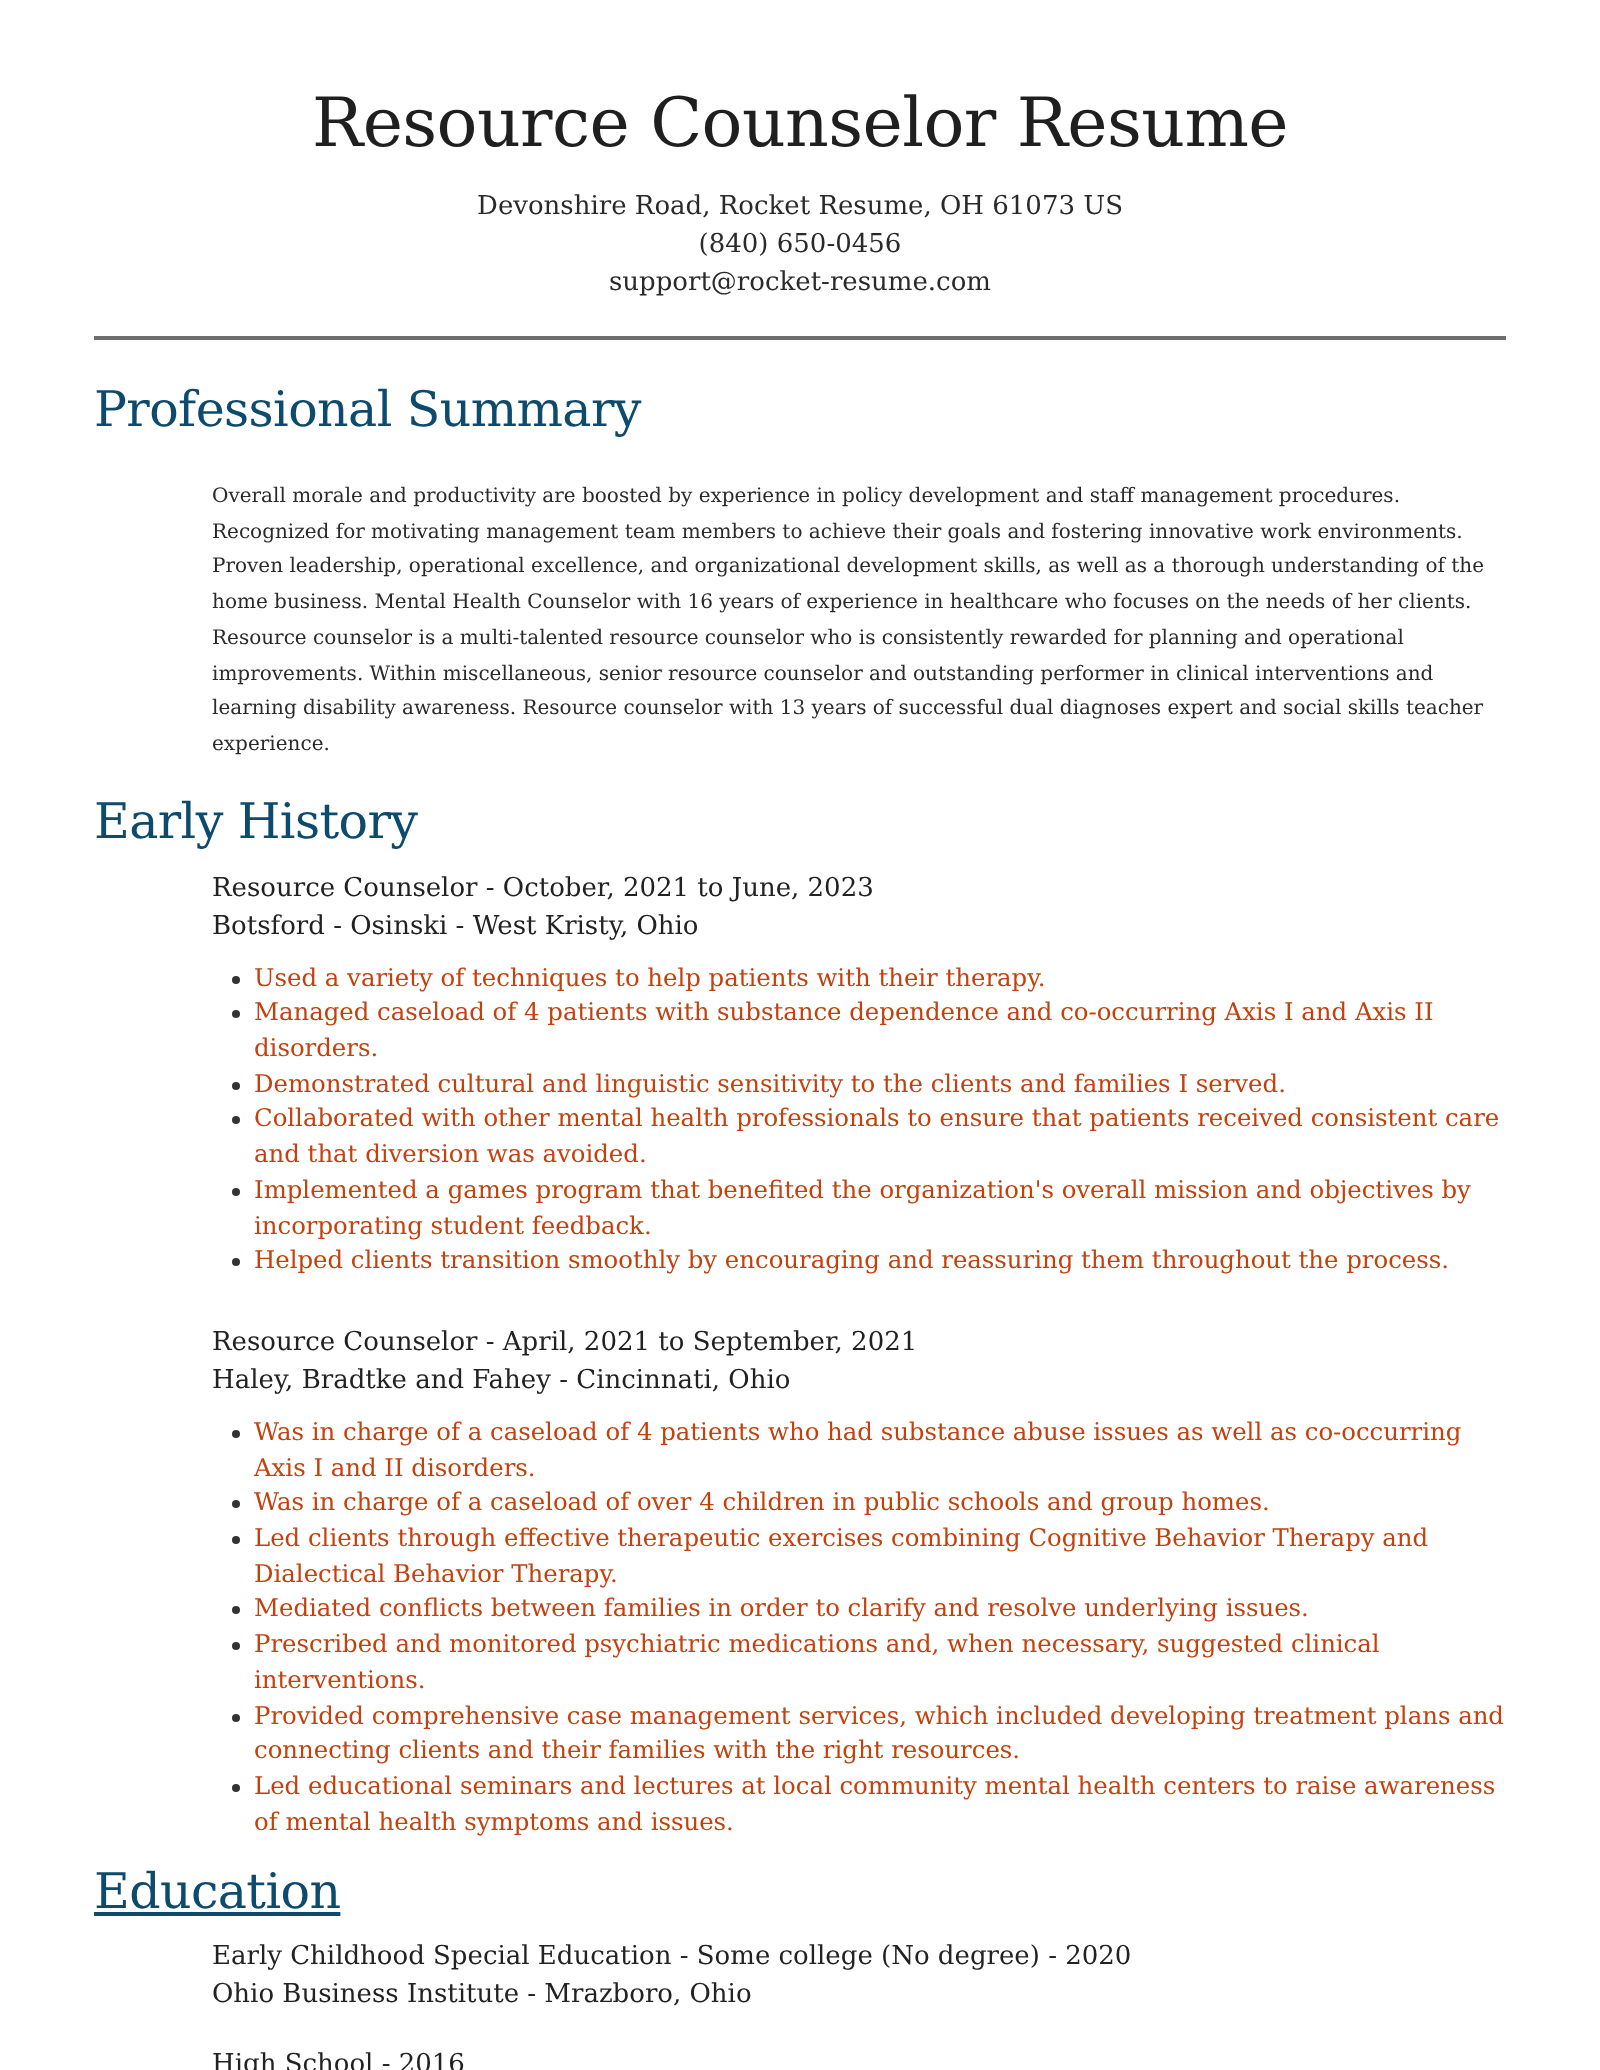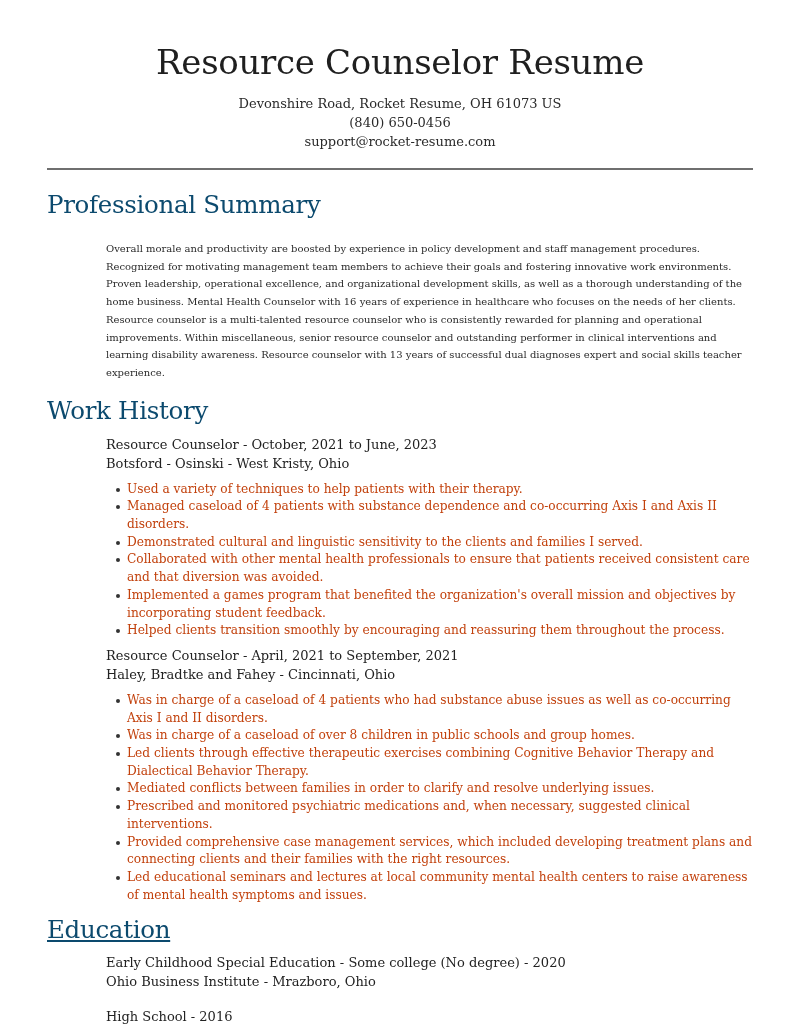--- a/index.html
+++ b/index.html
@@ -50,21 +50,21 @@
     .summary {
       margin-top: 20px;
       margin-left: 59px;
       font-size: 10px;
       line-height: 17.7px;
       color: #2a2a2a;
     }
     .work-heading { margin-top: 14px; }
     .job { margin-left: 59px; }
     .job-first { margin-top: 9px; }
-    .job-second { margin-top: 6px; }
+    .job-second { margin-top: 22px; }
     .job-line {
       font-size: 13px;
       line-height: 19px;
       color: #222222;
     }
     .bullets {
       list-style: none;
       margin-top: 8px;
       margin-left: 0;
     }
@@ -103,41 +103,41 @@
     </div>
     <div class="rule"></div>
   </header>
 
   <section>
     <h2 class="section-heading summary-heading">Professional Summary</h2>
     <p class="summary">Overall morale and productivity are boosted by experience in policy development and staff management procedures. Recognized for motivating management team members to achieve their goals and fostering innovative work environments. Proven leadership, operational excellence, and organizational development skills, as well as a thorough understanding of the home business. Mental Health Counselor with 16 years of experience in healthcare who focuses on the needs of her clients. Resource counselor is a multi-talented resource counselor who is consistently rewarded for planning and operational improvements. Within miscellaneous, senior resource counselor and outstanding performer in clinical interventions and learning disability awareness. Resource counselor with 13 years of successful dual diagnoses expert and social skills teacher experience.</p>
   </section>
 
   <section>
-    <h2 class="section-heading work-heading">Work History</h2>
+    <h2 class="section-heading work-heading">Early History</h2>
 
     <div class="job job-first">
       <div class="job-line">Resource Counselor - October, 2021 to June, 2023</div>
       <div class="job-line">Botsford - Osinski - West Kristy, Ohio</div>
       <ul class="bullets">
         <li><span class="dot"></span><span>Used a variety of techniques to help patients with their therapy.</span></li>
         <li><span class="dot"></span><span>Managed caseload of 4 patients with substance dependence and co-occurring Axis I and Axis II disorders.</span></li>
         <li><span class="dot"></span><span>Demonstrated cultural and linguistic sensitivity to the clients and families I served.</span></li>
         <li><span class="dot"></span><span>Collaborated with other mental health professionals to ensure that patients received consistent care and that diversion was avoided.</span></li>
         <li><span class="dot"></span><span>Implemented a games program that benefited the organization's overall mission and objectives by incorporating student feedback.</span></li>
         <li><span class="dot"></span><span>Helped clients transition smoothly by encouraging and reassuring them throughout the process.</span></li>
       </ul>
     </div>
 
     <div class="job job-second">
       <div class="job-line">Resource Counselor - April, 2021 to September, 2021</div>
       <div class="job-line">Haley, Bradtke and Fahey - Cincinnati, Ohio</div>
       <ul class="bullets">
         <li><span class="dot"></span><span>Was in charge of a caseload of 4 patients who had substance abuse issues as well as co-occurring Axis I and II disorders.</span></li>
-        <li><span class="dot"></span><span>Was in charge of a caseload of over 8 children in public schools and group homes.</span></li>
+        <li><span class="dot"></span><span>Was in charge of a caseload of over 4 children in public schools and group homes.</span></li>
         <li><span class="dot"></span><span>Led clients through effective therapeutic exercises combining Cognitive Behavior Therapy and Dialectical Behavior Therapy.</span></li>
         <li><span class="dot"></span><span>Mediated conflicts between families in order to clarify and resolve underlying issues.</span></li>
         <li><span class="dot"></span><span>Prescribed and monitored psychiatric medications and, when necessary, suggested clinical interventions.</span></li>
         <li><span class="dot"></span><span>Provided comprehensive case management services, which included developing treatment plans and connecting clients and their families with the right resources.</span></li>
         <li><span class="dot"></span><span>Led educational seminars and lectures at local community mental health centers to raise awareness of mental health symptoms and issues.</span></li>
       </ul>
     </div>
   </section>
 
   <section>

